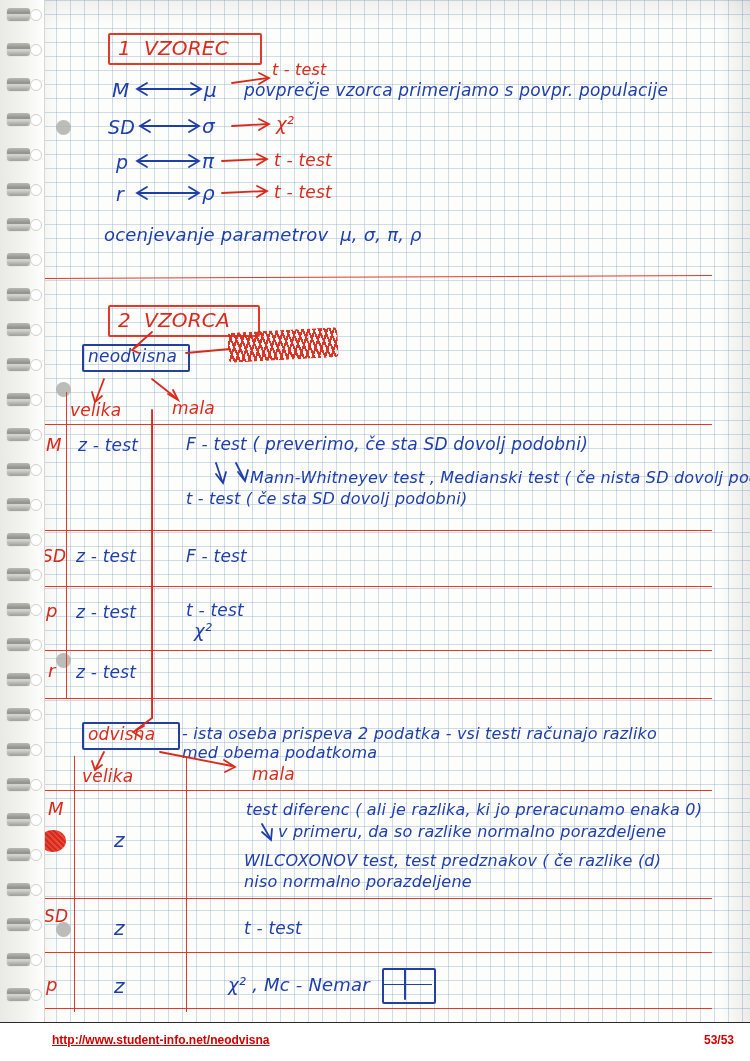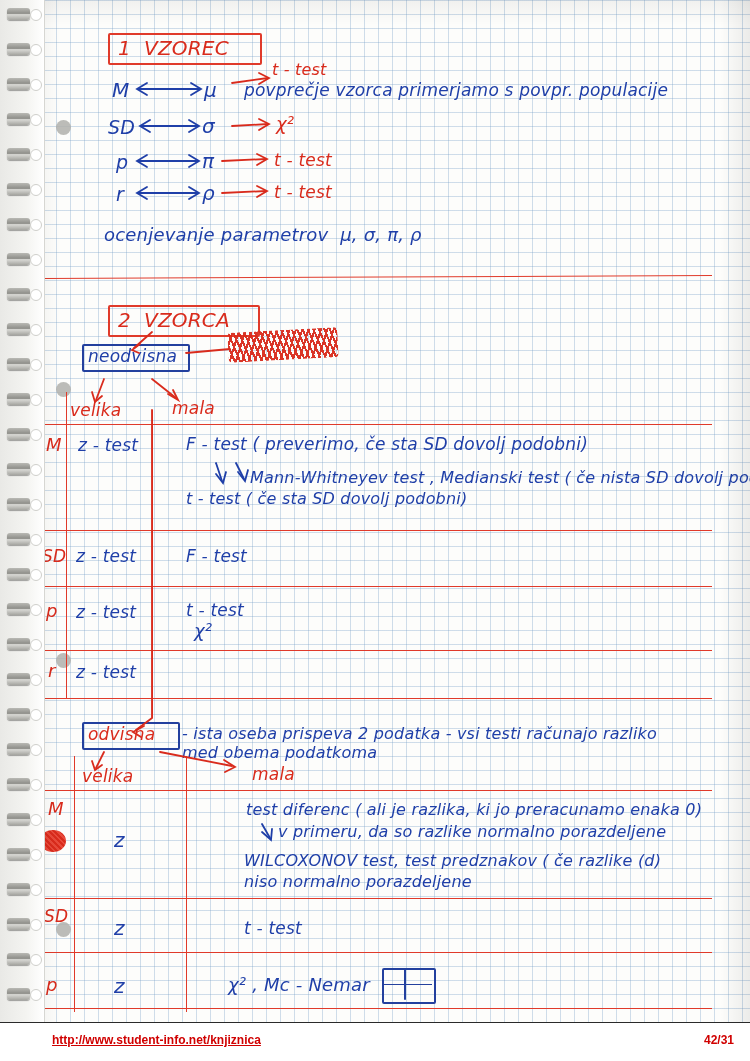--- a/index.html
+++ b/index.html
@@ -389,17 +389,17 @@
   <div class="hw blue s17" style="left:244px; top:918px;">t - test</div>
 
   <div class="hw red s18" style="left:46px; top:974px;">p</div>
   <div class="hw blue s20" style="left:114px; top:974px;">z</div>
   <div class="hw blue s18" style="left:228px; top:974px;">χ² , Mc - Nemar</div>
   <div class="bbox" style="left:382px; top:968px; width:50px; height:32px;"></div>
   <div class="bline" style="left:382px; top:984px; width:50px;"></div>
   <div class="bbox" style="left:404px; top:968px; width:0px; height:32px; border-width:0 0 0 2px;"></div>
 
   <div class="footer">
-    <a class="footer-url" href="#">http://www.student-info.net/knjiznica</a>
-    <div class="footer-page">42/31</div>
+    <a class="footer-url" href="#">http://www.student-info.net/neodvisna</a>
+    <div class="footer-page">53/53</div>
   </div>
 
 </div>
 
 </body></html>

